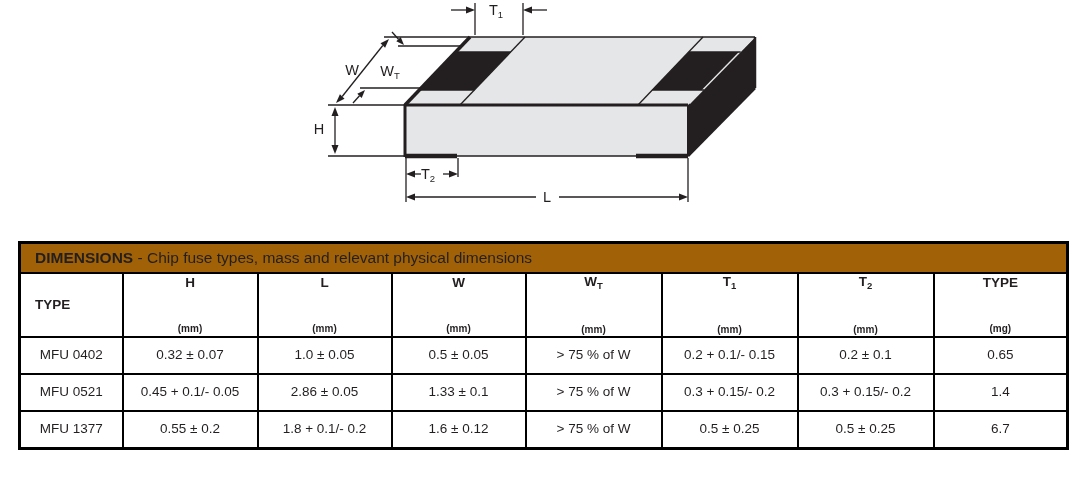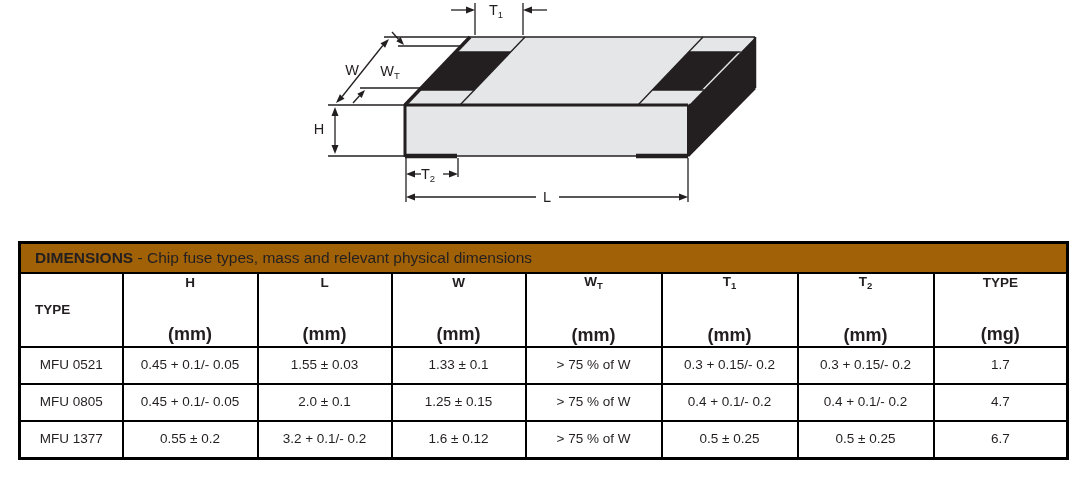--- a/index.html
+++ b/index.html
@@ -20,21 +20,21 @@
     font-size:13.5px;line-height:1.25;padding:0 3px;
   }
   tr.title-row td{
     height:28px;text-align:left;padding-left:14px;font-size:15.5px;
   }
   tr.title-row .t-bold{font-weight:bold;}
   tr.title-row .t-rest{white-space:pre;}
   tr.header-row th{height:48px;font-weight:bold;font-size:13.5px;}
   tr.header-row th.type-h{text-align:left;padding-left:14px;}
   tr.data-row td{height:35px;}
-  .unit-line{display:block;font-size:18px;font-weight:bold;margin-top:32px;}
+  .unit-line{display:block;font-size:10px;font-weight:bold;margin-top:32px;}
   sub.hdr-sub{font-size:9.5px;vertical-align:-3px;font-weight:bold;}
 </style>
 </head>
 <body>
 
 <div class="diagram-wrap">
 <svg width="1084" height="230" viewBox="0 0 1084 230" xmlns="http://www.w3.org/2000/svg">
 
   <rect x="405" y="105" width="283" height="51" fill="#e5e6e7"></rect>
   <polygon points="405,105 688,105 755,37 470,37" fill="#e5e6e7"></polygon>
@@ -141,43 +141,43 @@
       <th class="type-h"><span>TYPE</span></th>
       <th><span>H</span><span class="unit-line">(mm)</span></th>
       <th><span>L</span><span class="unit-line">(mm)</span></th>
       <th><span>W</span><span class="unit-line">(mm)</span></th>
       <th><span>W</span><sub class="hdr-sub">T</sub><span class="unit-line">(mm)</span></th>
       <th><span>T</span><sub class="hdr-sub">1</sub><span class="unit-line">(mm)</span></th>
       <th><span>T</span><sub class="hdr-sub">2</sub><span class="unit-line">(mm)</span></th>
       <th><span>TYPE</span><span class="unit-line">(mg)</span></th>
     </tr>
     <tr class="data-row">
+      <td>MFU 0402</td>
+      <td>0.32 ± 0.07</td>
+      <td>1.0 ± 0.05</td>
+      <td>0.5 ± 0.05</td>
+      <td>&gt; 75 % of W</td>
+      <td>0.2 + 0.1/- 0.15</td>
+      <td>0.2 ± 0.1</td>
+      <td>0.65</td>
+    </tr>
+    <tr class="data-row">
       <td>MFU 0521</td>
       <td>0.45 + 0.1/- 0.05</td>
-      <td>1.55 ± 0.03</td>
+      <td>2.86 ± 0.05</td>
       <td>1.33 ± 0.1</td>
       <td>&gt; 75 % of W</td>
       <td>0.3 + 0.15/- 0.2</td>
       <td>0.3 + 0.15/- 0.2</td>
-      <td>1.7</td>
-    </tr>
-    <tr class="data-row">
-      <td>MFU 0805</td>
-      <td>0.45 + 0.1/- 0.05</td>
-      <td>2.0 ± 0.1</td>
-      <td>1.25 ± 0.15</td>
-      <td>&gt; 75 % of W</td>
-      <td>0.4 + 0.1/- 0.2</td>
-      <td>0.4 + 0.1/- 0.2</td>
-      <td>4.7</td>
+      <td>1.4</td>
     </tr>
     <tr class="data-row">
       <td>MFU 1377</td>
       <td>0.55 ± 0.2</td>
-      <td>3.2 + 0.1/- 0.2</td>
+      <td>1.8 + 0.1/- 0.2</td>
       <td>1.6 ± 0.12</td>
       <td>&gt; 75 % of W</td>
       <td>0.5 ± 0.25</td>
       <td>0.5 ± 0.25</td>
       <td>6.7</td>
     </tr>
   </tbody>
 </table>
 
 </body></html>

